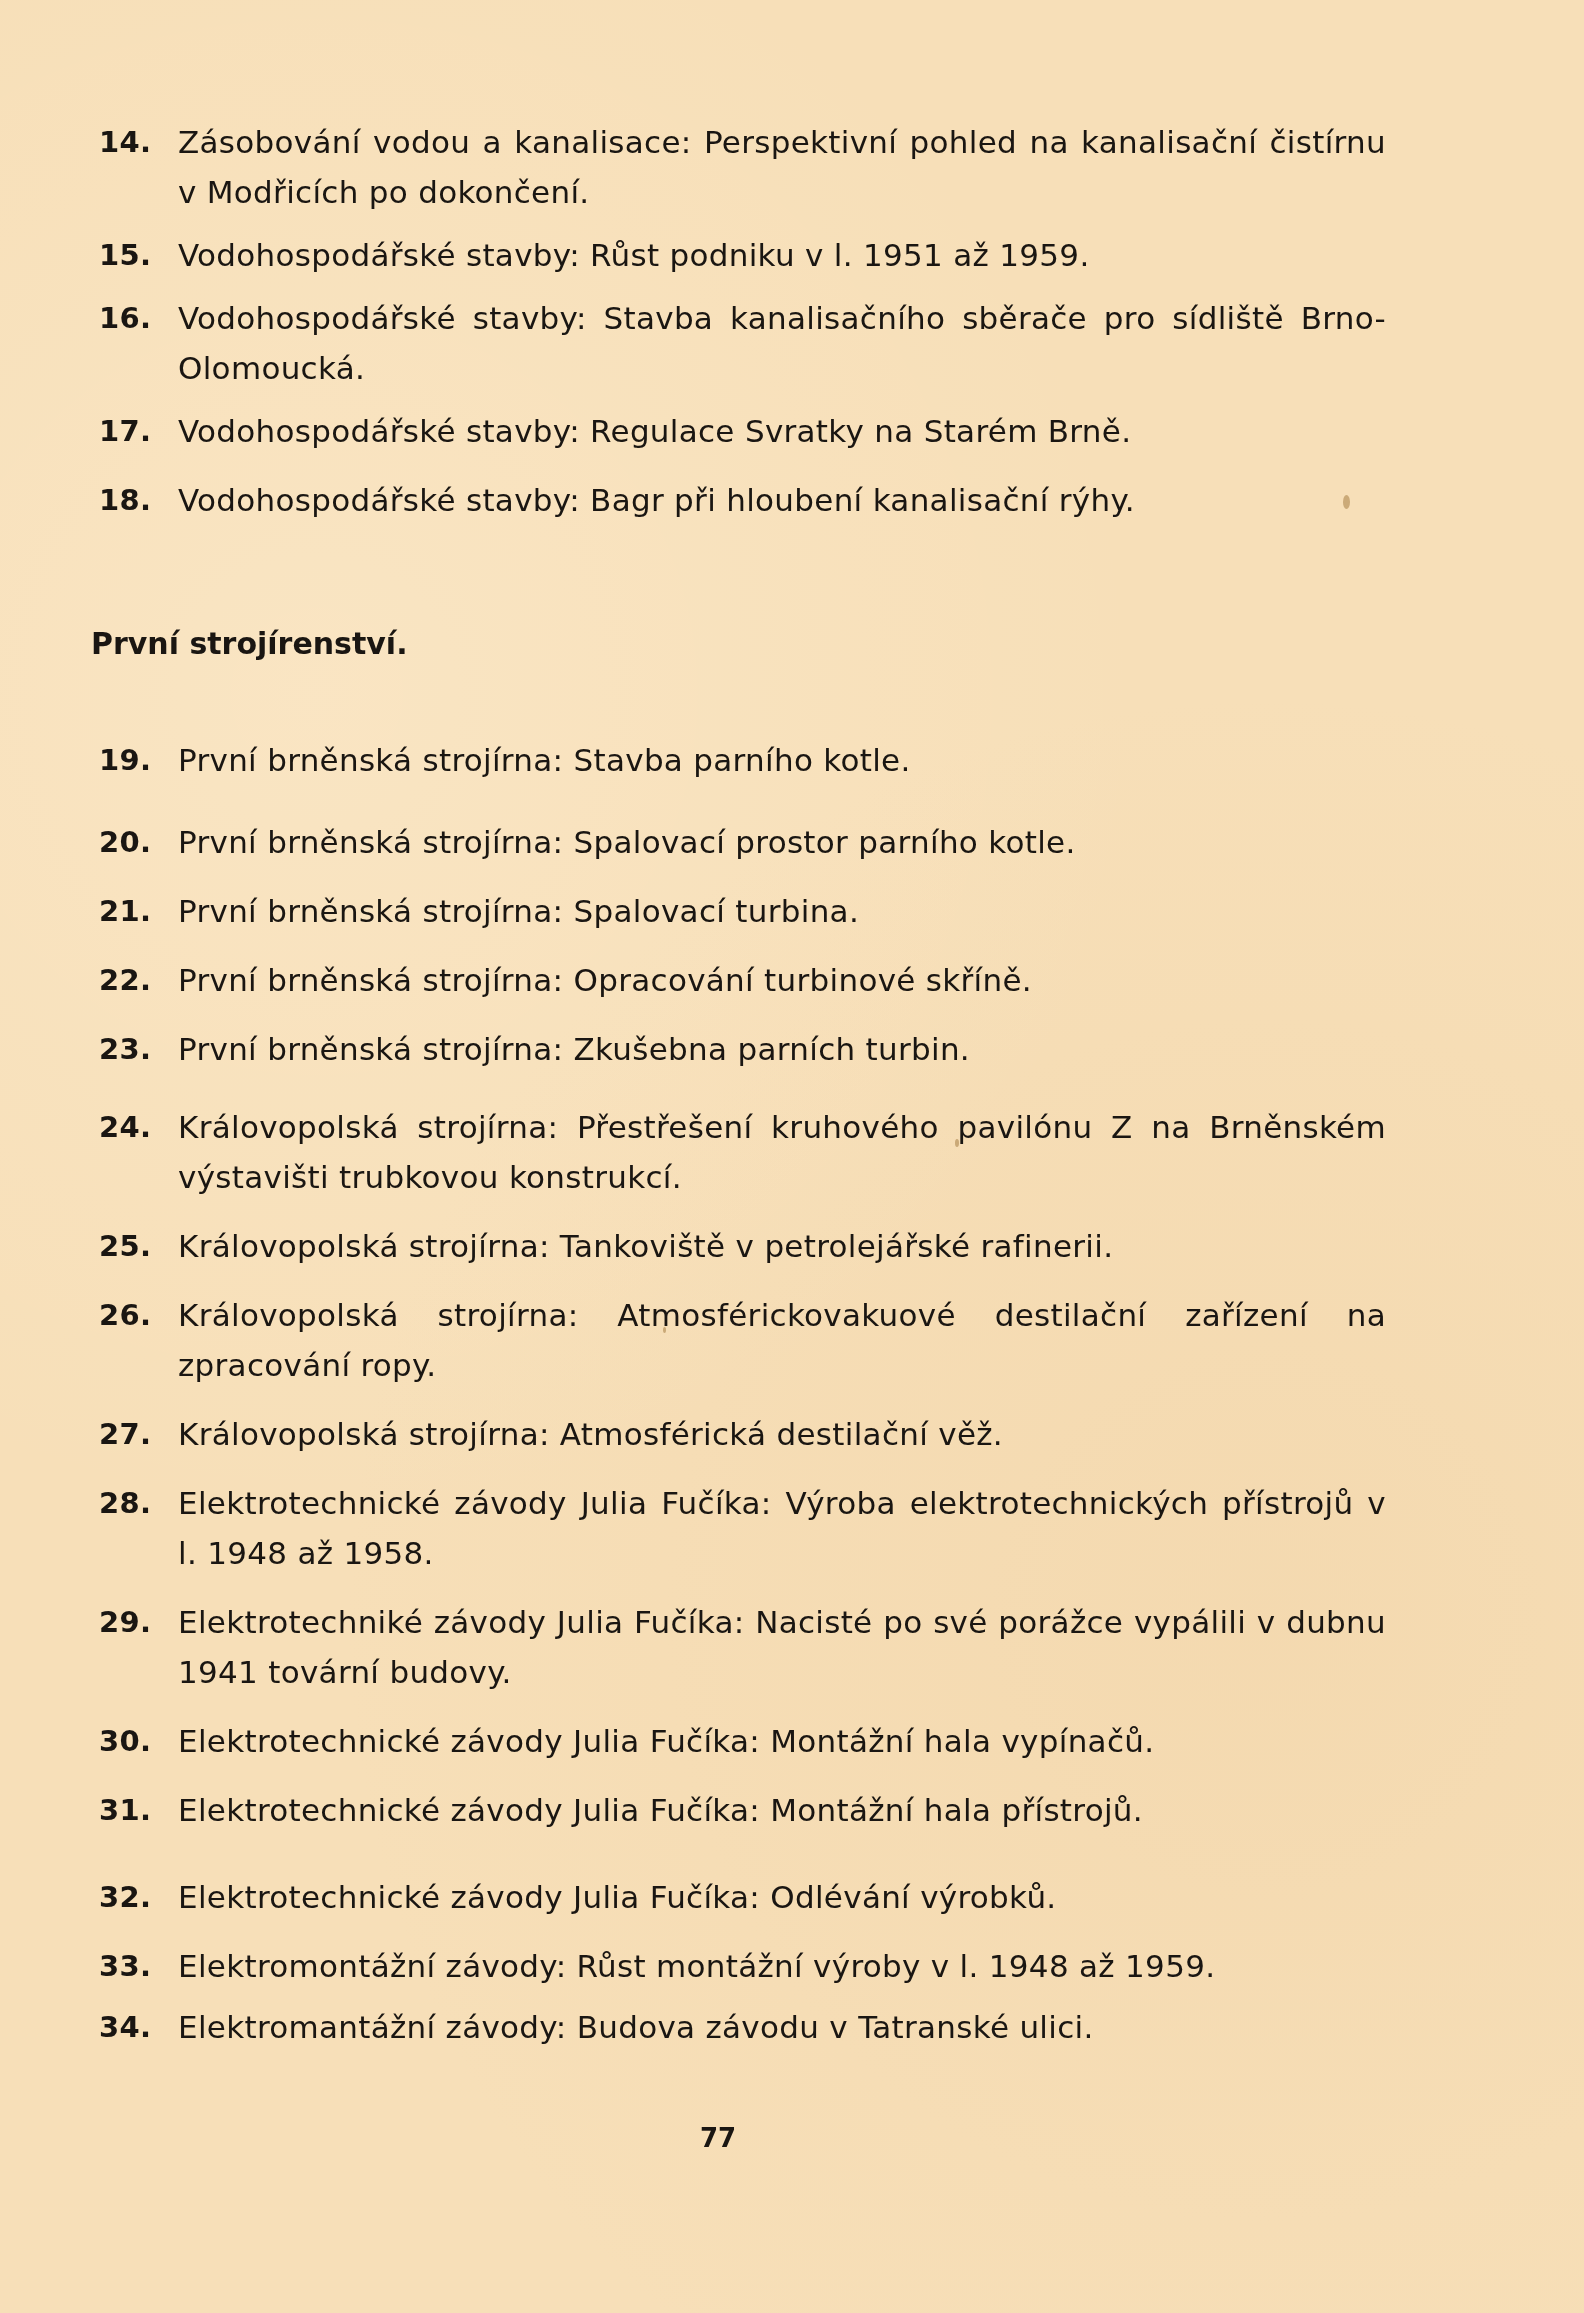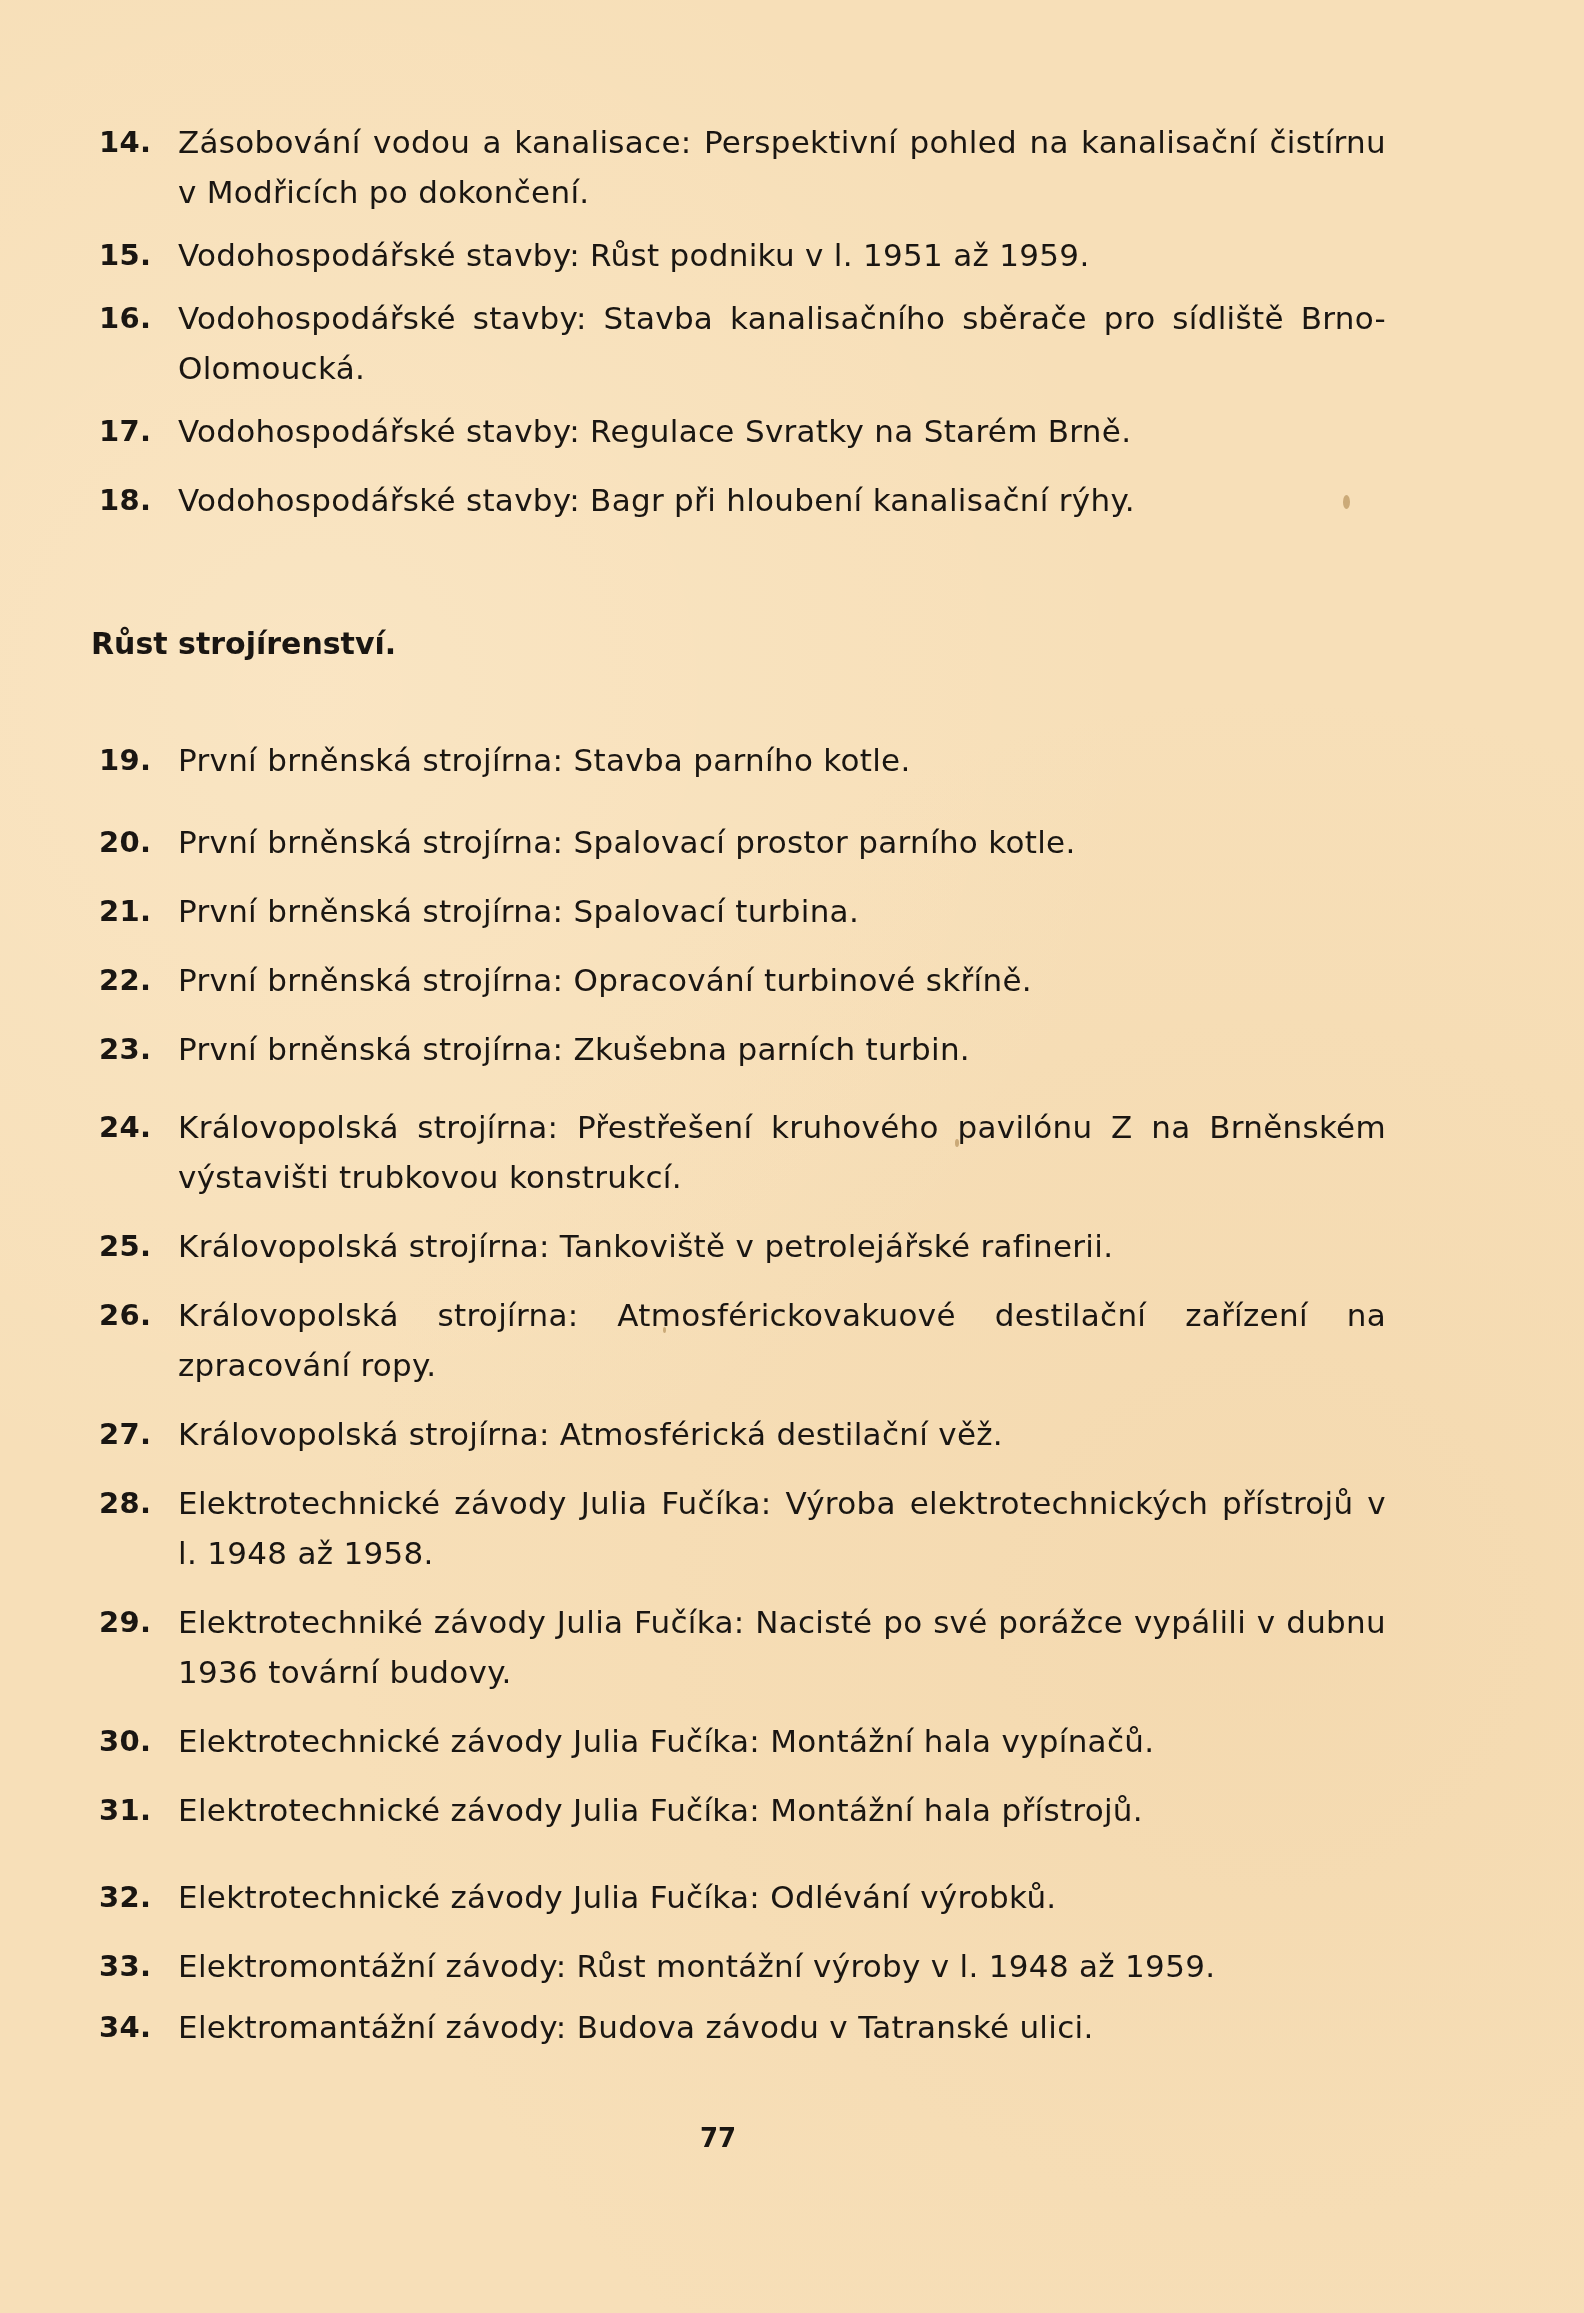--- a/index.html
+++ b/index.html
@@ -93,21 +93,21 @@
     <div class="entry" style="margin-bottom:19px;">
       <span class="num">17.</span>
       <span class="text">Vodohospodářské stavby: Regulace Svratky na Starém Brně.</span>
     </div>
     <div class="entry">
       <span class="num">18.</span>
       <span class="text">Vodohospodářské stavby: Bagr při hloubení kanalisační rýhy.</span>
     </div>
   </div>
 
-  <div class="section-heading">Růst strojírenství.</div>
+  <div class="section-heading">První strojírenství.</div>
 
   <div class="list" style="top:735px;">
     <div class="entry" style="margin-bottom:32px;">
       <span class="num">19.</span>
       <span class="text">První brněnská strojírna: Stavba parního kotle.</span>
     </div>
     <div class="entry" style="margin-bottom:19px;">
       <span class="num">20.</span>
       <span class="text">První brněnská strojírna: Spalovací prostor parního kotle.</span>
     </div>
@@ -138,21 +138,21 @@
     <div class="entry" style="margin-bottom:19px;">
       <span class="num">27.</span>
       <span class="text">Královopolská strojírna: Atmosférická destilační věž.</span>
     </div>
     <div class="entry" style="margin-bottom:19px;">
       <span class="num">28.</span>
       <span class="text">Elektrotechnické závody Julia Fučíka: Výroba elektrotechnických přístrojů v l. 1948 až 1958.</span>
     </div>
     <div class="entry" style="margin-bottom:19px;">
       <span class="num">29.</span>
-      <span class="text">Elektrotechniké závody Julia Fučíka: Nacisté po své porážce vypálili v dubnu 1936 tovární budovy.</span>
+      <span class="text">Elektrotechniké závody Julia Fučíka: Nacisté po své porážce vypálili v dubnu 1941 tovární budovy.</span>
     </div>
     <div class="entry" style="margin-bottom:19px;">
       <span class="num">30.</span>
       <span class="text">Elektrotechnické závody Julia Fučíka: Montážní hala vypínačů.</span>
     </div>
     <div class="entry" style="margin-bottom:37px;">
       <span class="num">31.</span>
       <span class="text">Elektrotechnické závody Julia Fučíka: Montážní hala přístrojů.</span>
     </div>
     <div class="entry" style="margin-bottom:19px;">

